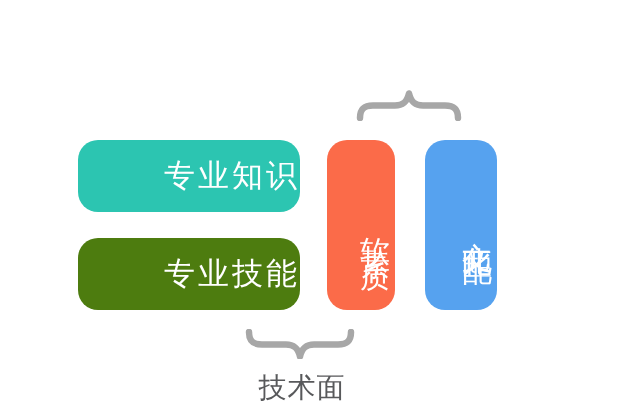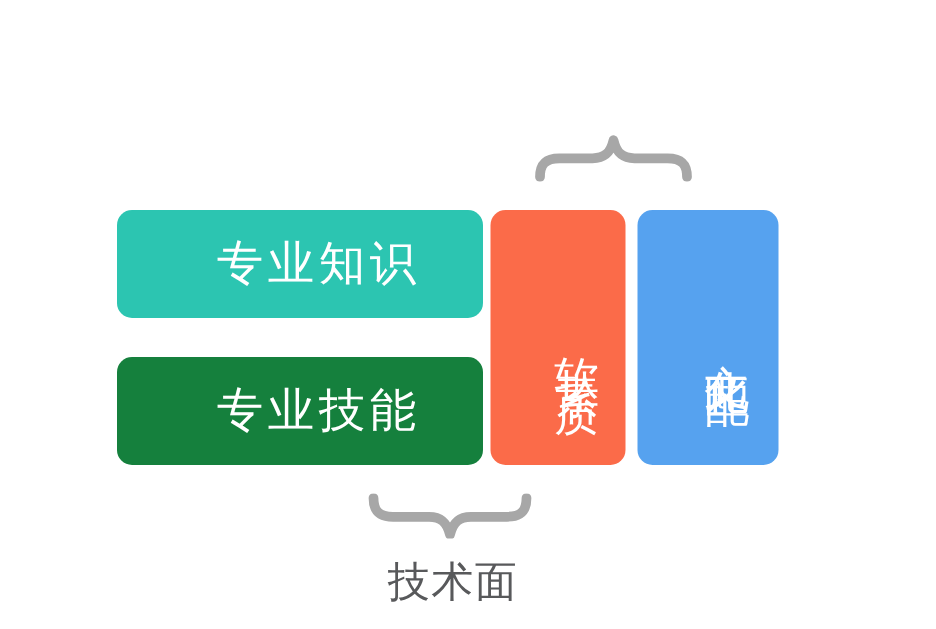--- a/index.html
+++ b/index.html
@@ -50,25 +50,24 @@
     height: 31px;
   }
   .brace-bottom {
     left: 245px;
     top: 329px;
     width: 110px;
     height: 30px;
   }
   .box {
     position: absolute;
-    border-radius: 10px;
+    border-radius: 20px;
     display: flex;
     align-items: center;
-    justify-content: center;
-    padding-left: 22px;
+    justify-content: flex-end;
   }
   .box-h {
     width: 222px;
     height: 72px;
     left: 78px;
   }
   .box-knowledge { top: 140px; }
   .box-skills    { top: 238px; }
   .box-v {
     width: 68px;
@@ -107,21 +106,21 @@
 
 
   <svg class="brace brace-top" viewBox="0 0 106 31" aria-hidden="true">
     <path d="M 4 28 C 4 20 7 15.5 17 15.5 L 39 15.5 C 47 15.5 51 12 53 3.5 C 55 12 59 15.5 67 15.5 L 89 15.5 C 99 15.5 102 20 102 28" fill="none" stroke="#a7a7a7" stroke-width="6.5" stroke-linecap="round" stroke-linejoin="round"></path>
   </svg>
 
   <div class="box box-h box-knowledge" style="background-color: rgb(44, 197, 177);">
     <span class="box-text-h" style="color: rgb(255, 255, 255);">专业知识</span>
   </div>
 
-  <div class="box box-h box-skills" style="background-color: #15803d;">
+  <div class="box box-h box-skills" style="background-color: #4d7c0f;">
     <span class="box-text-h" style="color: rgb(255, 255, 255);">专业技能</span>
   </div>
 
   <div class="box box-v box-soft" style="background-color: rgb(251, 107, 73);">
     <span class="box-text-v" style="color: rgb(255, 255, 255);">软素质</span>
   </div>
 
   <div class="box box-v box-culture" style="background-color: rgb(86, 162, 239);">
     <span class="box-text-v" style="color: rgb(255, 255, 255);">文化匹配</span>
   </div>

